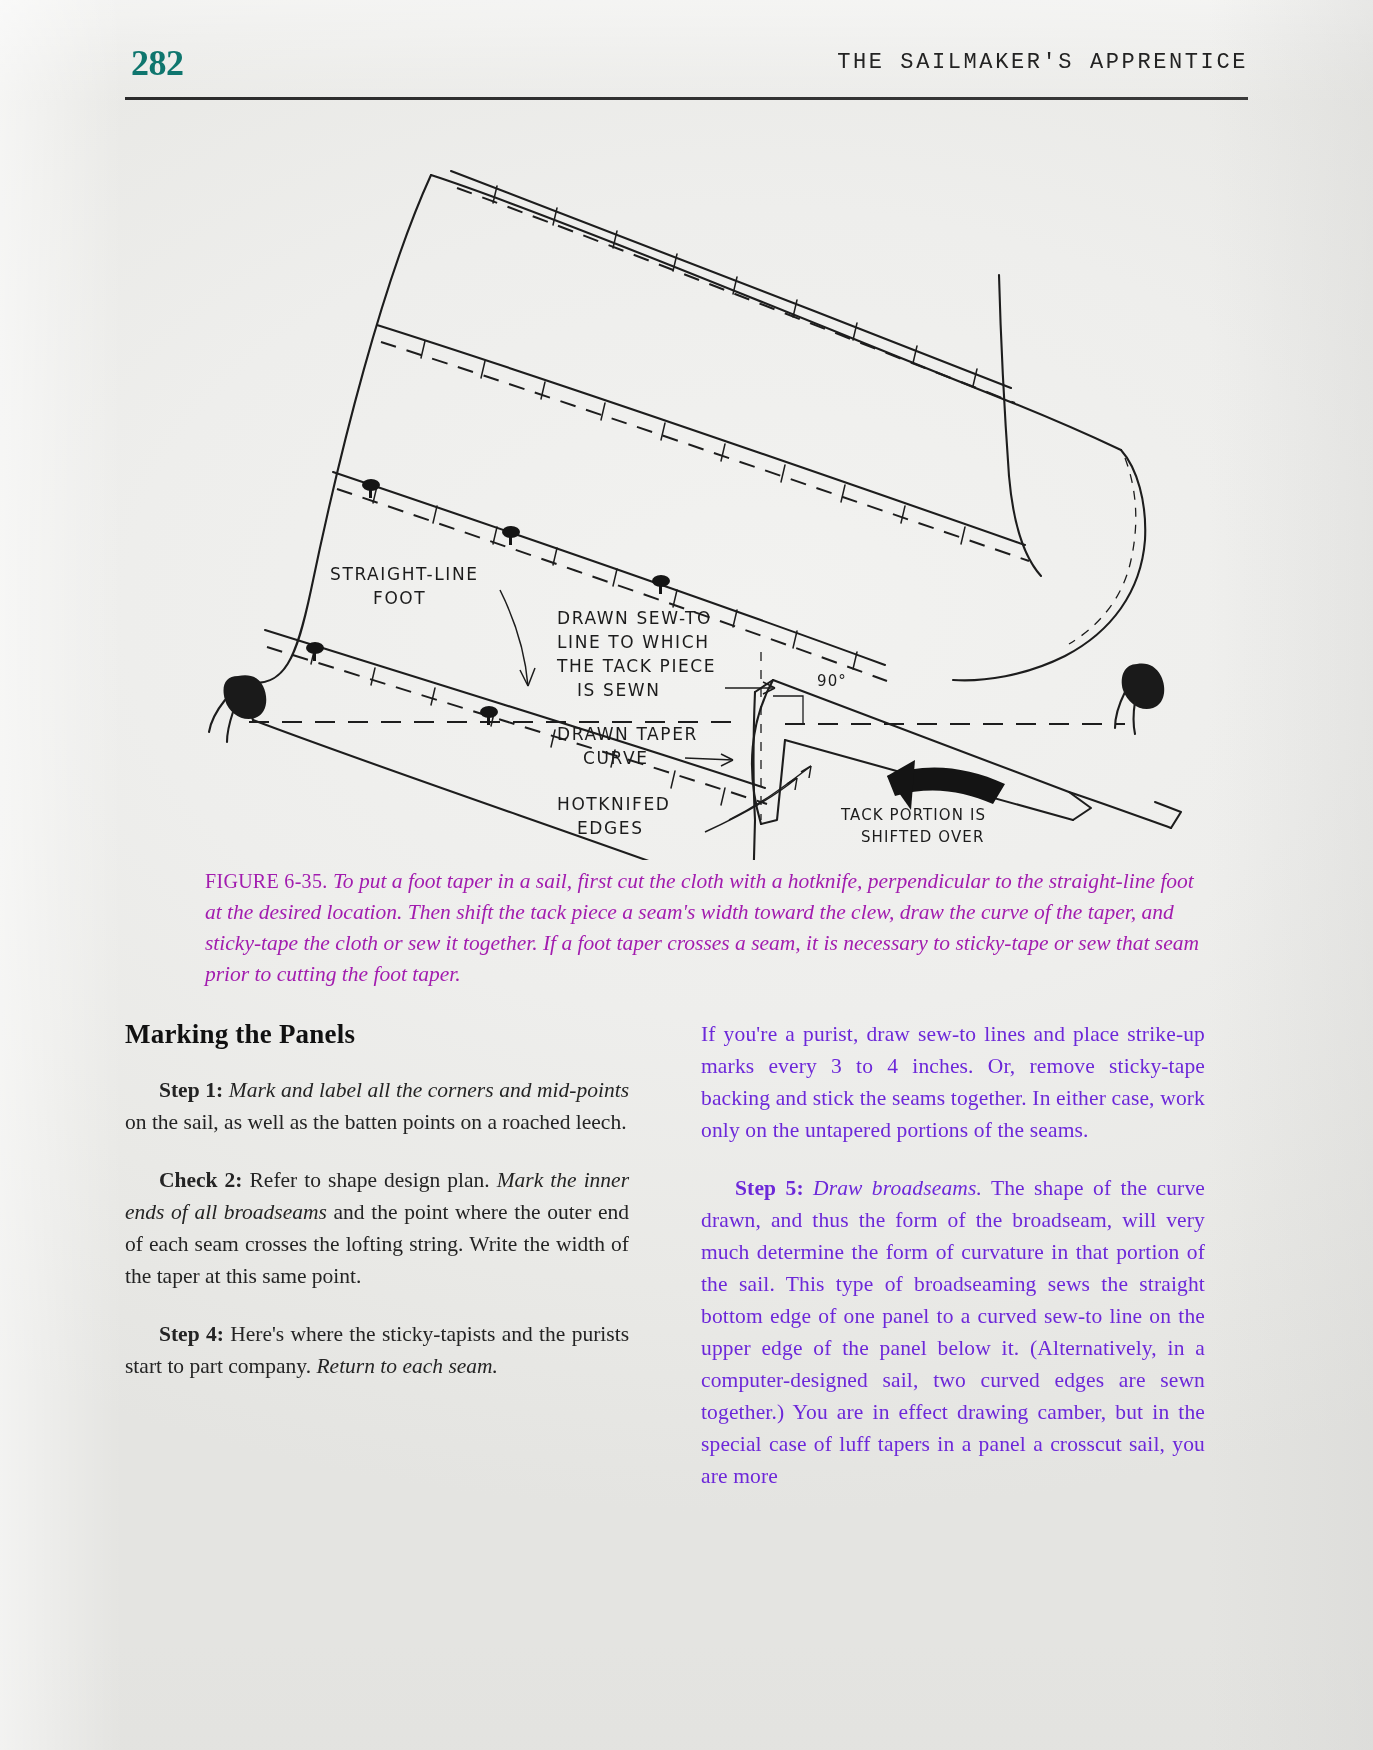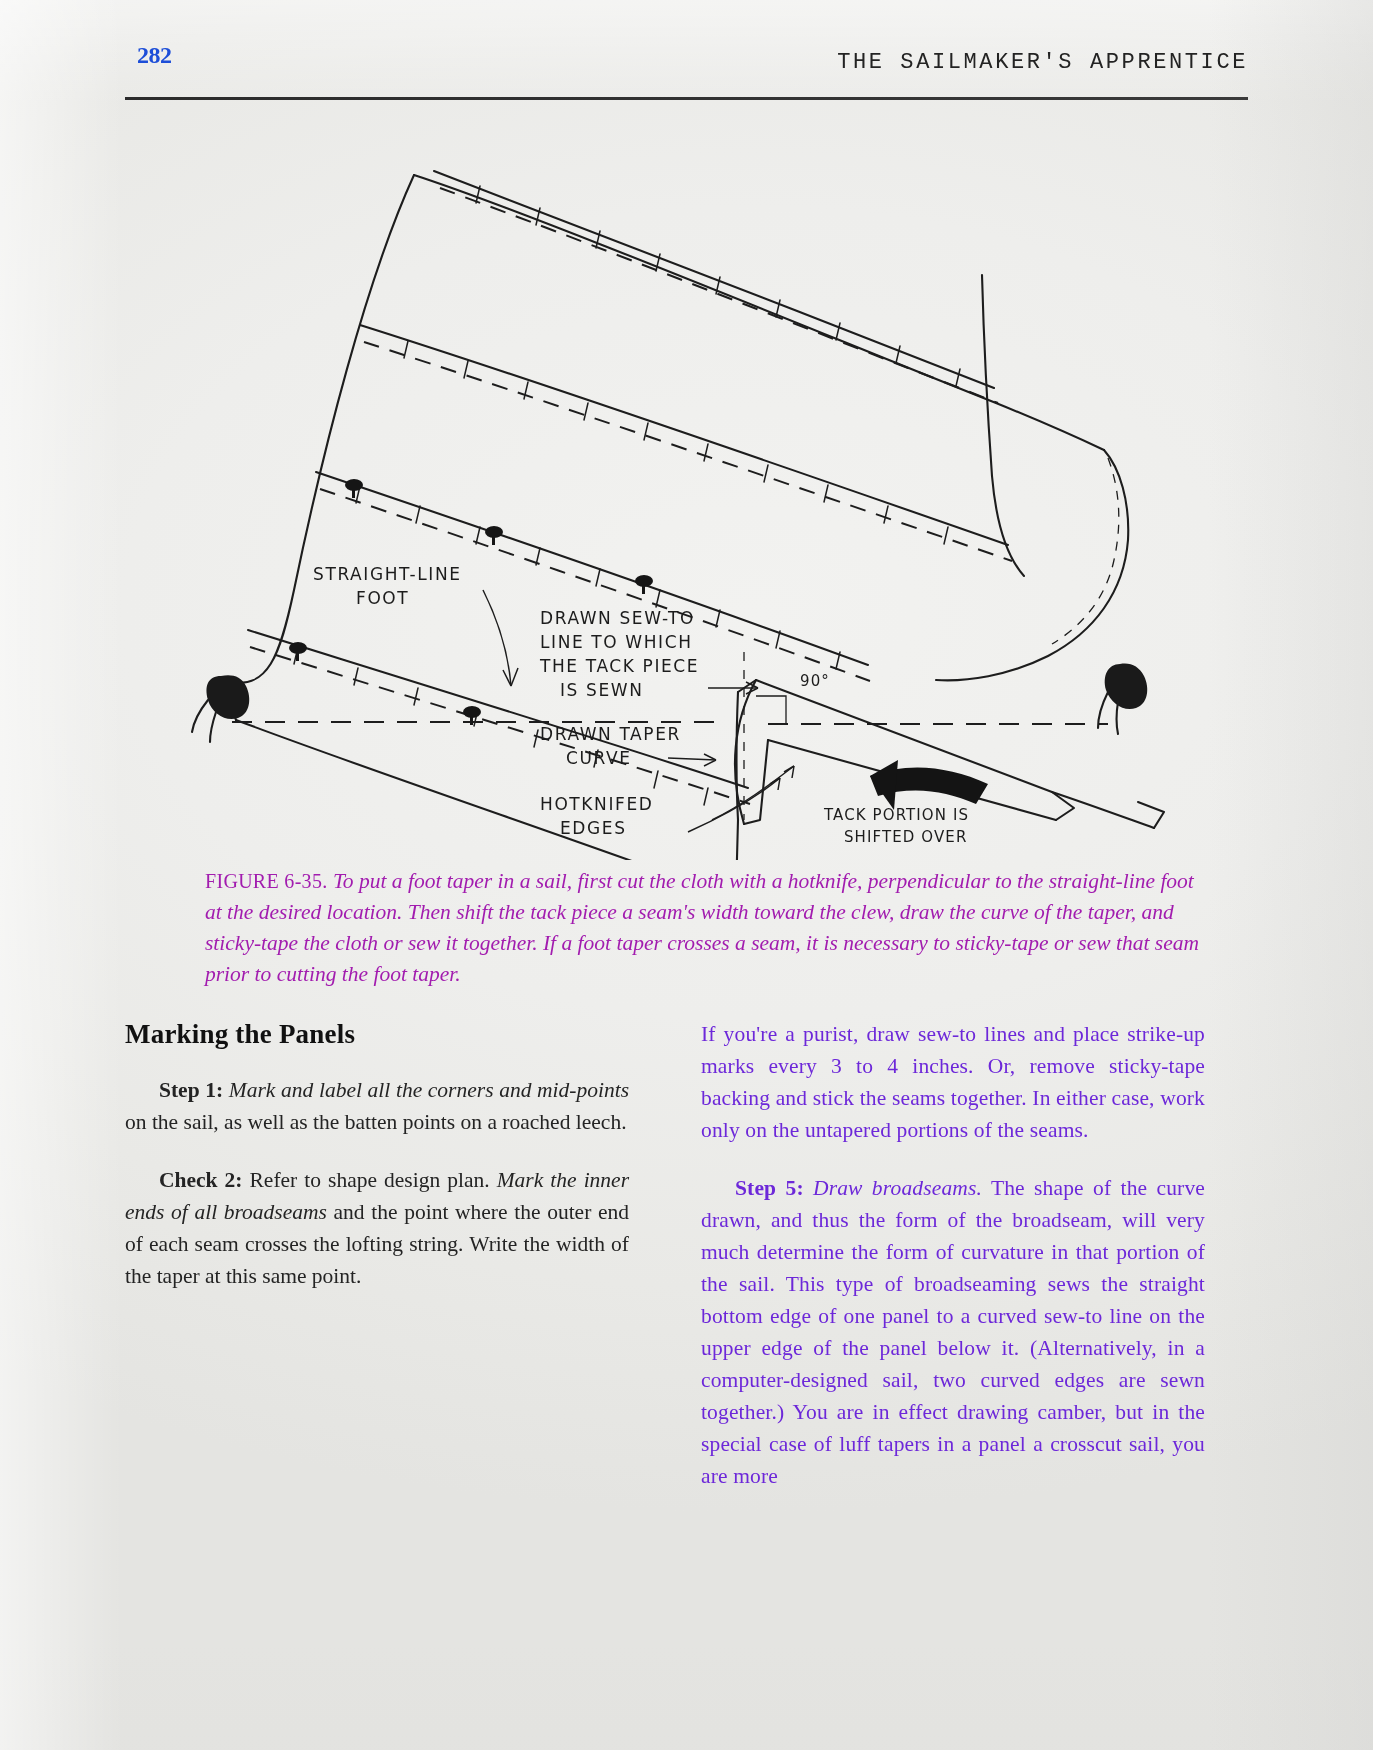--- a/index.html
+++ b/index.html
@@ -36,27 +36,27 @@
   
   .runhead {
     position: absolute;
     left: 125px;
     right: 125px;
     top: 42px;
     height: 58px;
   }
   .folio {
     position: absolute;
-    left: 12px;
+    left: 6px;
     top: 0;
     font-family: "Liberation Serif", serif;
     font-weight: bold;
-    font-size: 24px;
+    font-size: 36px;
     letter-spacing: -0.5px;
-    color: #1d4ed8;
+    color: #0f766e;
   }
   .booktitle {
     position: absolute;
     right: 0;
     top: 8px;
     font-family: Liberation Mono, monospace;
     font-size: 22px;
     letter-spacing: 2.6px;
     color: #232323;
     white-space: nowrap;
@@ -66,21 +66,21 @@
     left: 125px;
     right: 125px;
     top: 97px;
     height: 3px;
     background: linear-gradient(90deg, #2b2b2b, #333 60%, #3a3a3a);
   }
 
   
   #figure {
     position: absolute;
-    left: 108px;
+    left: 125px;
     top: 120px;
     width: 1123px;
     height: 740px;
   }
   #figure svg { display: block; width: 100%; height: 100%; }
 
   .hand {
     font-family: "DejaVu Sans", sans-serif;
     font-size: 17px;
     letter-spacing: 1.6px;
@@ -340,20 +340,23 @@
     <p class="para">
       <span class="steplabel">Step 1:</span>
       <span class="it">Mark and label all the corners and mid-points</span><span> on the sail, as well as the batten points on a roached leech.</span>
     </p>
 
     <p class="para">
       <span class="steplabel">Check 2:</span><span> Refer to shape design plan. </span><span class="it">Mark the inner ends of all broadseams</span><span> and the point where the outer end of each seam crosses the lofting string. Write the width of the taper at this same point.</span>
     </p>
 
 
+    <p class="para">
+      <span class="steplabel">Step 4:</span><span> Here's where the sticky-tapists and the purists start to part company. </span><span class="it">Return to each seam.</span>
+    </p>
   </div>
 
   <div class="col right">
     <p class="para noindent">If you're a purist, draw sew-to lines and place strike-up marks every 3 to 4 inches. Or, remove sticky-tape backing and stick the seams together. In either case, work only on the untapered portions of the seams.</p>
 
     <p class="para">
       <span class="steplabel">Step 5:</span><span class="it"> Draw broadseams.</span><span> The shape of the curve drawn, and thus the form of the broadseam, will very much determine the form of curvature in that portion of the sail. This type of broadseaming sews the straight bottom edge of one panel to a curved sew-to line on the upper edge of the panel below it. (Alternatively, in a computer-designed sail, two curved edges are sewn together.) You are in effect drawing camber, but in the special case of luff tapers in a panel a crosscut sail, you are more</span>
     </p>
   </div>
 

